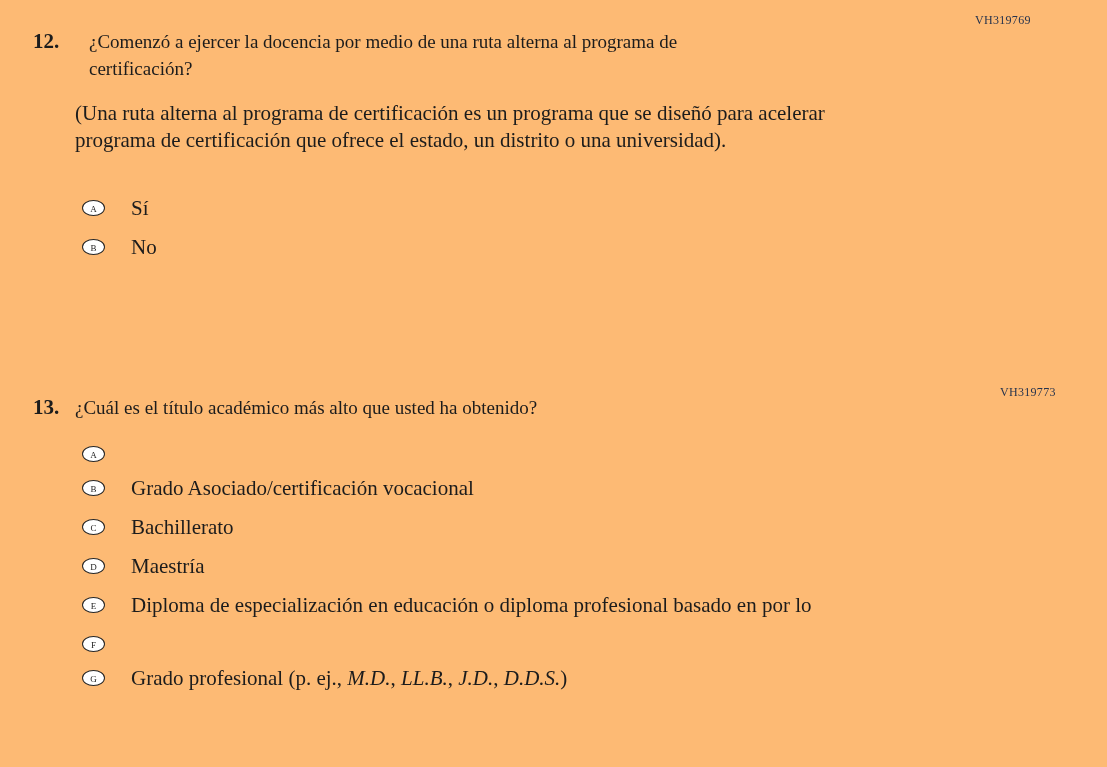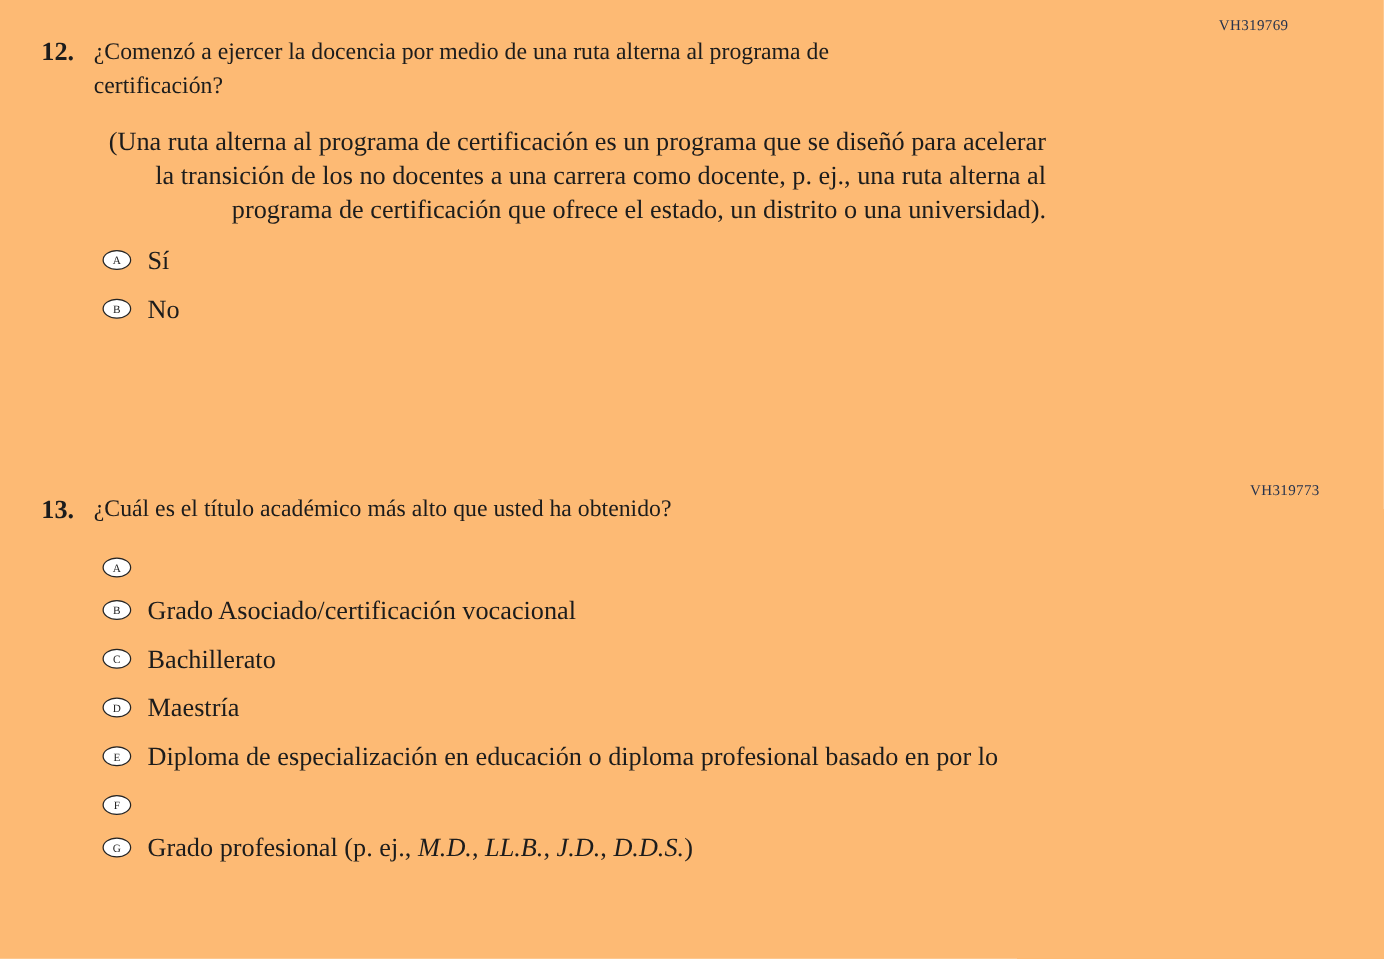--- a/index.html
+++ b/index.html
@@ -16,34 +16,34 @@
     position: absolute;
     font-size: 12px;
     letter-spacing: 0.3px;
     color: #26334d;
     white-space: nowrap;
   }
   #q12-code { top: 13px; left: 975px; }
   #q13-code { top: 385px; left: 1000px; }
 
   .prompt-row { position: absolute; display: flex; align-items: flex-start; }
-  #q12-prompt { top: 28px; left: 33px; }
+  #q12-prompt { top: 28px; left: 33px; gap: 14px; }
   #q13-prompt { top: 394px; left: 33px; }
   .qnum {
     flex: 0 0 42px;
     width: 42px;
     font-weight: bold;
     font-size: 21px;
     line-height: 27px;
   }
   .prompt-text { font-size: 19px; line-height: 27px; }
   .tline { white-space: pre; }
 
   .note { position: absolute; font-size: 21px; line-height: 27px; }
-  #q12-note { top: 100px; left: 87px; text-align: right; }
+  #q12-note { top: 100px; left: 75px; }
 
   .options { position: absolute; }
   #q12-options { top: 196px; left: 82px; }
   #q13-options { top: 442px; left: 82px; }
 
   .option { display: flex; align-items: flex-start; margin-bottom: 14px; }
   .option:last-child { margin-bottom: 0; }
   .bubble {
     flex: 0 0 auto;
     box-sizing: border-box;
@@ -58,41 +58,40 @@
     cursor: pointer;
     background: #ffffff;
   }
   .bubble-letter {
     font-size: 9px;
     line-height: 1;
     font-family: "Liberation Serif", serif;
     color: #242424;
     transform: translateY(0.5px);
   }
-  .option-label { margin-left: 13px; font-size: 21px; line-height: 25px; }
+  .option-label { margin-left: 26px; font-size: 21px; line-height: 25px; }
   .oline { white-space: pre; }
   .oline i { font-style: italic; }
 </style>
 </head>
 <body>
 
 <div class="page">
 
   <section>
     <div class="code" id="q12-code">VH319769</div>
     <div class="prompt-row" id="q12-prompt">
       <span class="qnum">12.</span>
       <div class="prompt-text">
           <div class="tline">¿Comenzó a ejercer la docencia por medio de una ruta alterna al programa de</div>
           <div class="tline">certificación?</div>
         </div>
     </div>
     <div class="note" id="q12-note">
         <div class="tline">(Una ruta alterna al programa de certificación es un programa que se diseñó para acelerar</div>
-        <div class="tline">la transición de los no docentes a una carrera como docente, p. ej., una ruta alterna al</div>
         <div class="tline">programa de certificación que ofrece el estado, un distrito o una universidad).</div>
       </div>
     <div class="options" id="q12-options">
         <div class="option">
           <span class="bubble">
             <span class="bubble-letter">A</span>
           </span>
           <div class="option-label">
             <div class="oline"><span>Sí</span></div>
           </div>

